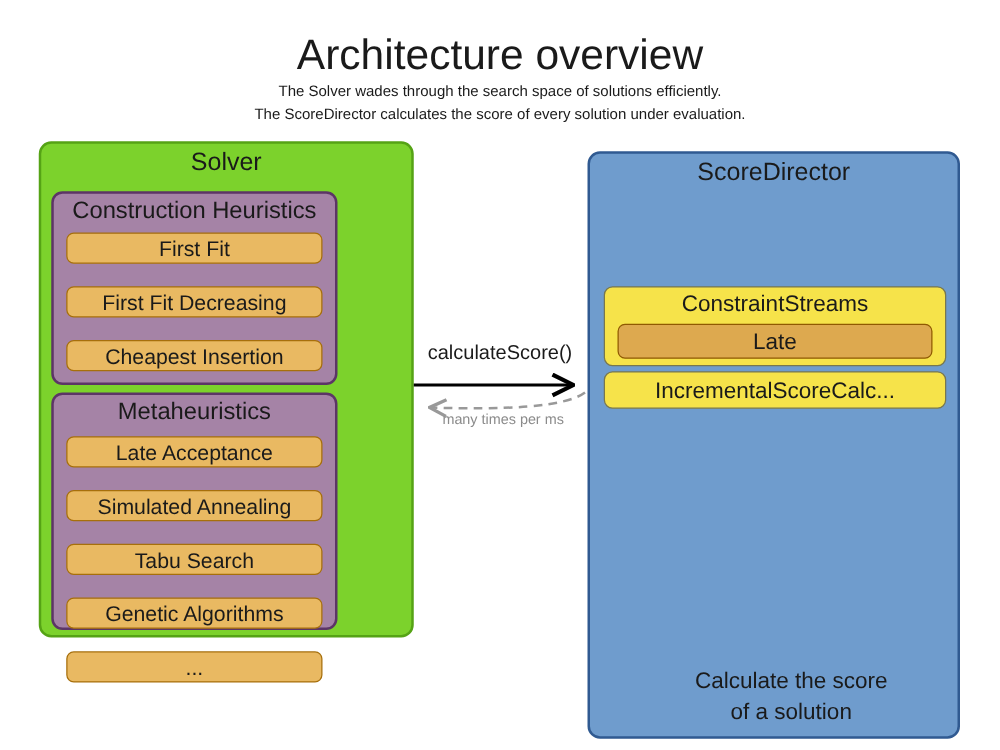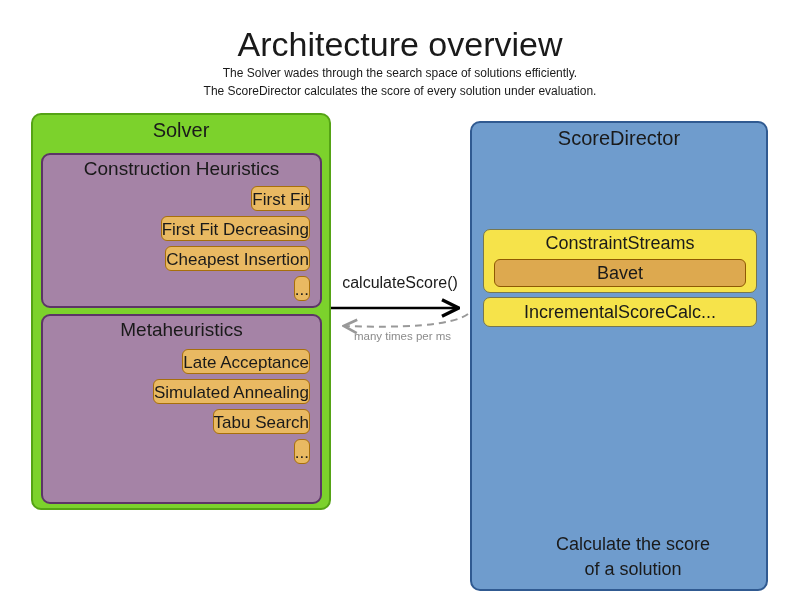--- a/index.html
+++ b/index.html
@@ -16,27 +16,27 @@
   #subtitle-1{top:65px;}
   #subtitle-2{top:83px;}
 
   
   #solver-panel{
     left:31px;top:113px;width:300px;height:397px;box-sizing:border-box;
     background:var(--solver-fill);border:2px solid var(--solver-border);border-radius:10px;
   }
   .panel-title{left:0;top:3px;width:100%;font-size:20px;line-height:24px;}
   .phase{
-    left:8px;width:281px;box-sizing:border-box;
+    left:8px;width:229px;box-sizing:border-box;
     background:var(--phase-fill);border:2px solid var(--phase-border);border-radius:9px;
   }
   #phase-construction{top:38px;height:155px;}
   #phase-meta{top:199px;height:190px;padding-left:16px;}
   .phase-title{left:0;top:2px;width:100%;font-size:19px;line-height:24px;}
-  .phase-items{position:absolute;left:10px;right:10px;display:flex;flex-direction:column;gap:5px;align-items:flex-end;}
+  .phase-items{position:absolute;left:10px;right:10px;display:flex;flex-direction:column;gap:18px;}
   #phase-construction .phase-items{top:31px;}
   #phase-meta .phase-items{top:33px;}
   .algo{
     height:25px;line-height:25px;text-align:center;font-size:17px;box-sizing:border-box;
     background:var(--algorithm-fill);border:1.5px solid var(--algorithm-border);border-radius:6px;
   }
 
   
   #director-panel{
     left:470px;top:121px;width:298px;height:470px;box-sizing:border-box;
@@ -89,33 +89,34 @@
           <div class="algo">...</div>
         </div>
     </div>
 
     <div class="abs phase" id="phase-meta">
       <div class="abs center phase-title">Metaheuristics</div>
       <div class="phase-items">
           <div class="algo">Late Acceptance</div>
           <div class="algo">Simulated Annealing</div>
           <div class="algo">Tabu Search</div>
+          <div class="algo">Genetic Algorithms</div>
           <div class="algo">...</div>
         </div>
     </div>
   </div>
 
   <div class="abs" id="director-panel">
     <div class="abs center panel-title">ScoreDirector</div>
 
     <div id="calculators">
 
       <div class="calc" id="calc-streams">
         <div class="calc-label">ConstraintStreams</div>
-        <div id="bavet-box">Bavet</div>
+        <div id="bavet-box">Late</div>
       </div>
 
       <div class="calc" id="calc-incremental">IncrementalScoreCalc...</div>
     </div>
   </div>
 
   <div class="abs center" id="call-label">calculateScore()</div>
 
   <svg class="abs" id="arrow-svg" viewBox="0 0 141 80" xmlns="http://www.w3.org/2000/svg">
     <defs>

